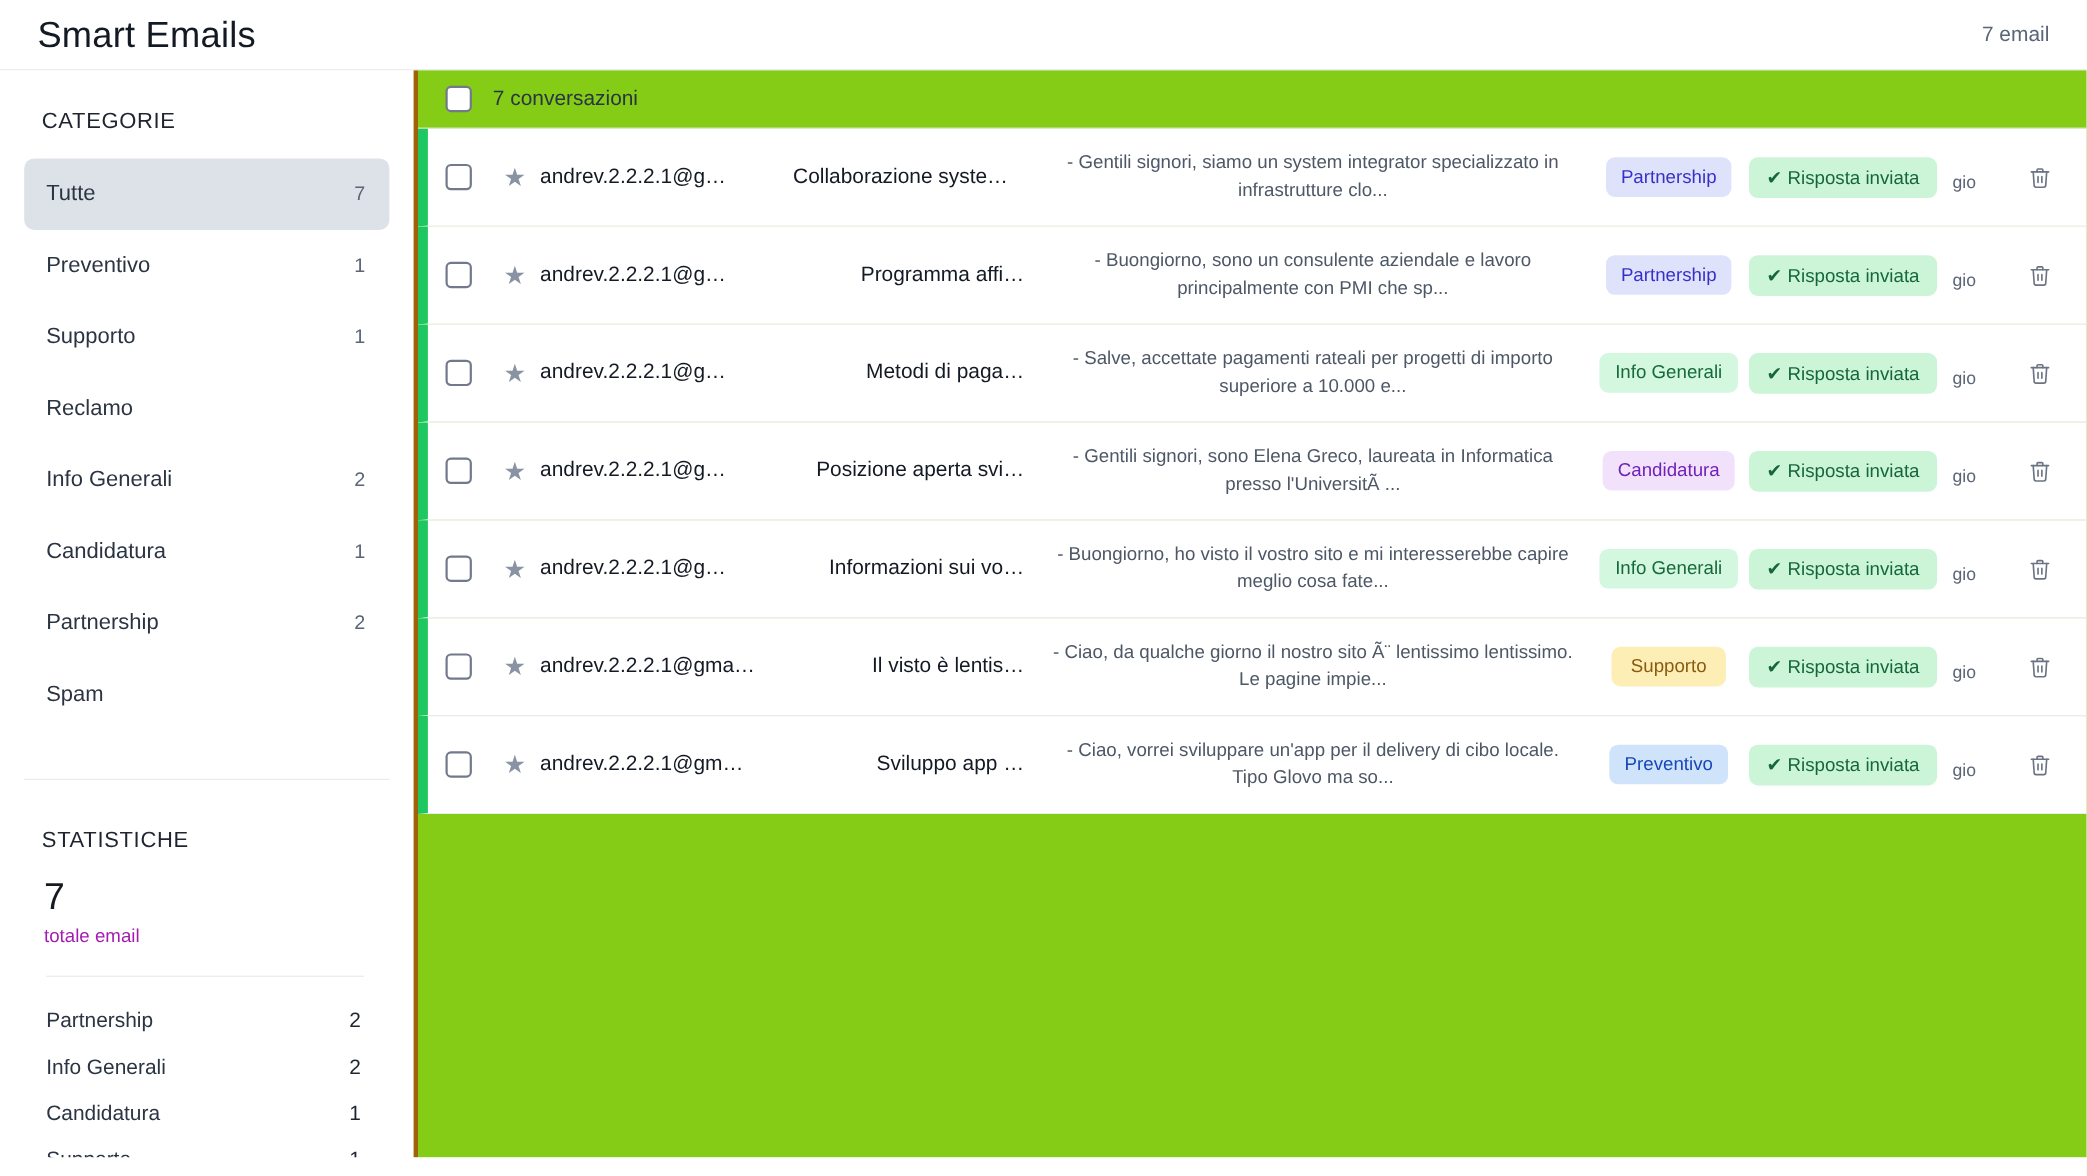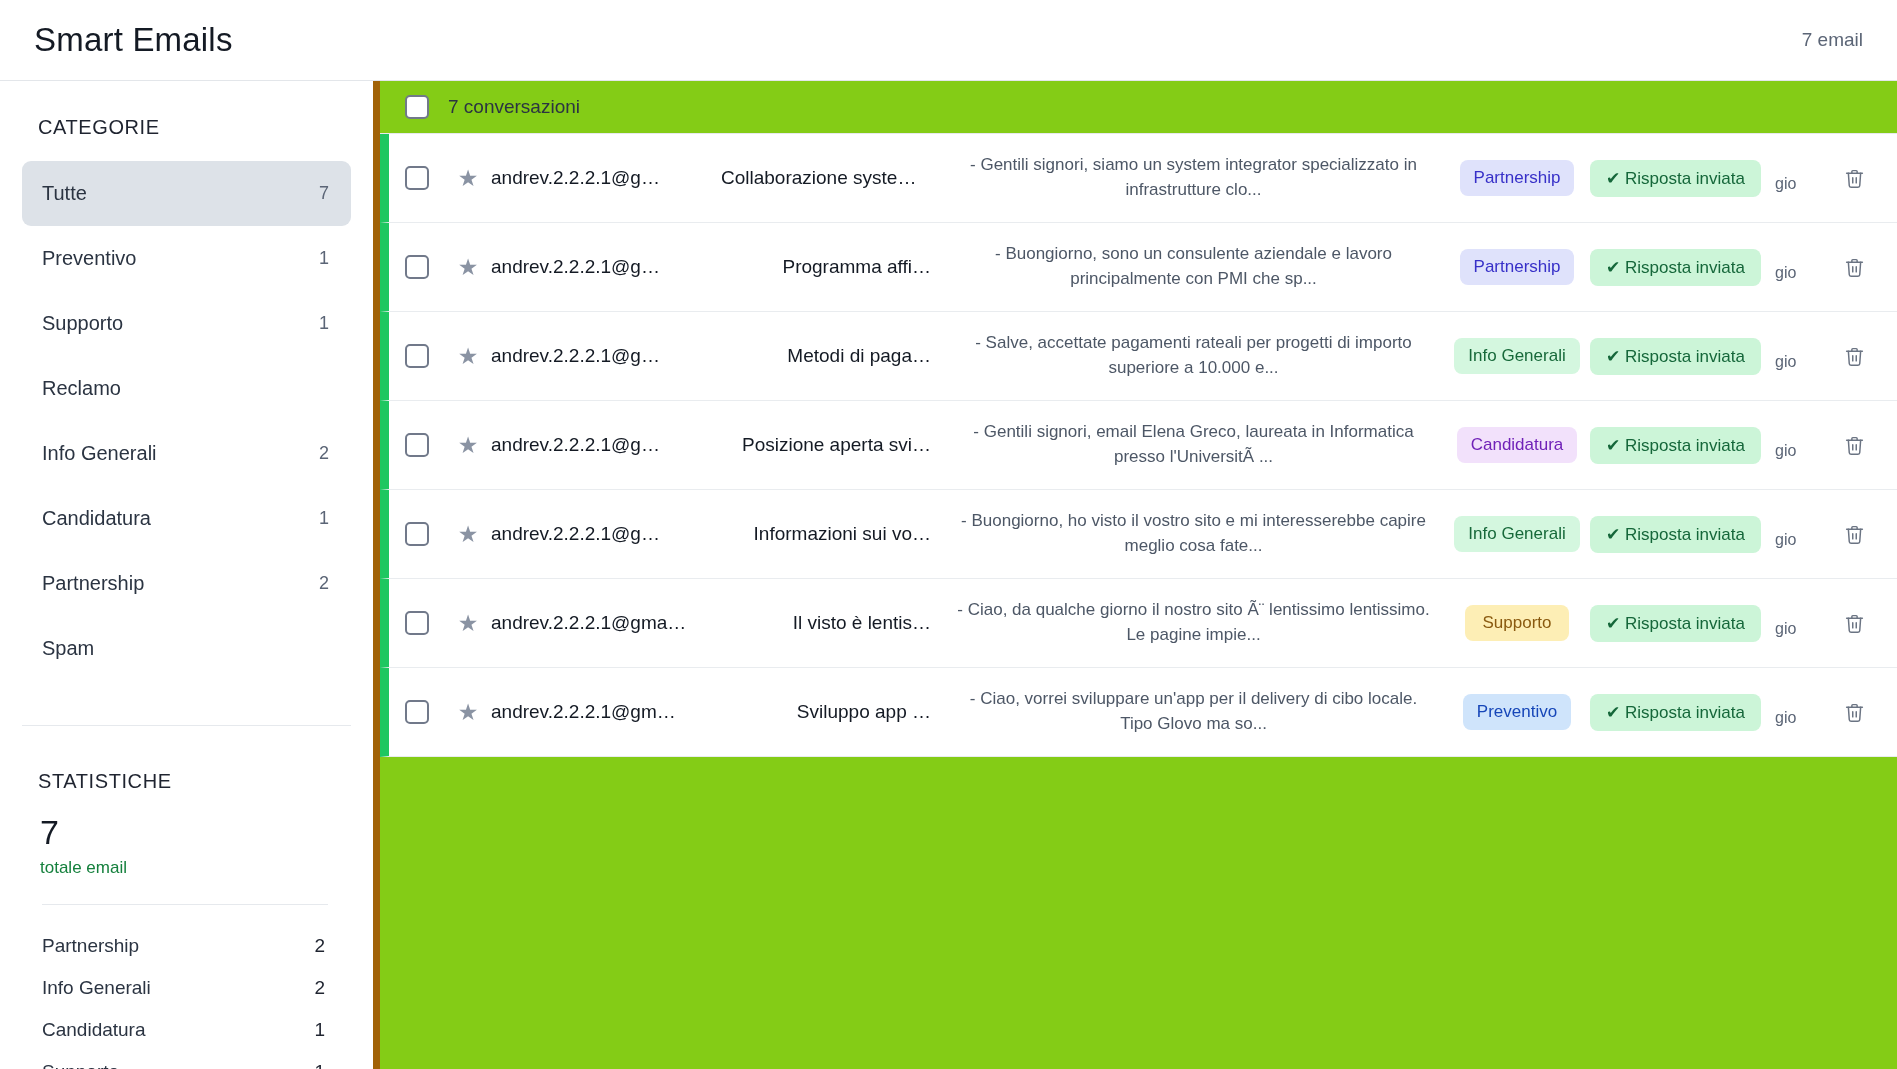--- a/index.html
+++ b/index.html
@@ -7,21 +7,21 @@
     width: 1897px;
     height: 1069px;
     background: #ffffff;
     font-family: "Liberation Sans", sans-serif;
     color: #1f2430;
     overflow: hidden;
   }
 
   
   .app-header {
-    height: 81px;
+    height: 64px;
     display: flex;
     align-items: center;
     justify-content: space-between;
     padding: 0 34px;
     border-bottom: 1px solid #e3e6ea;
     background: #fff;
   }
   .app-title {
     font-size: 33px;
     font-weight: 400;
@@ -36,21 +36,21 @@
   
   .app-body {
     display: flex;
     height: 988px;
   }
 
   
   .sidebar {
     width: 380px;
     flex: 0 0 380px;
-    border-right: 7px solid #a16207;
+    border-right: 4px solid #a16207;
     background: #fff;
     padding: 0;
     overflow: hidden;
   }
   .side-section-title {
     font-size: 20px;
     color: #1f2430;
     letter-spacing: .6px;
     padding: 35px 0 22px 38px;
     font-weight: 400;
@@ -84,21 +84,21 @@
   }
   .stat-big {
     font-size: 34px;
     font-weight: 400;
     color: #141a24;
     padding-left: 40px;
     line-height: 1.05;
   }
   .stat-big-label {
     font-size: 17px;
-    color: #15803d;
+    color: #a21caf;
     padding-left: 40px;
     padding-top: 7px;
   }
   .stat-divider {
     height: 1px;
     background: #e6e9ed;
     margin: 26px 45px 0 42px;
   }
   .stat-rows { padding: 20px 48px 0 42px; }
   .stat-row {
@@ -380,21 +380,21 @@
             </svg>
           </div>
         </div>
         <div class="row" style="border-left-color: rgb(30, 199, 96);">
           <div class="row-cb">
             <div class="cbox"></div>
           </div>
           <div class="star">★</div>
           <div class="sender">andrev.2.2.2.1@g…</div>
           <div class="subject">Posizione aperta svi…</div>
-          <div class="snippet">- Gentili signori, email Elena Greco, laureata in Informatica presso l'UniversitÃ ...</div>
+          <div class="snippet">- Gentili signori, sono Elena Greco, laureata in Informatica presso l'UniversitÃ ...</div>
           <div class="badge-wrap">
             <span class="badge cat-candidatura">Candidatura</span>
           </div>
           <div class="status">✔ Risposta inviata</div>
           <div class="time">gio</div>
           <div class="trash">
             <svg viewBox="0 0 24 24" fill="none" stroke="currentColor" stroke-width="1.7" stroke-linecap="round" stroke-linejoin="round">
               <polyline points="3 6 5 6 21 6"></polyline>
               <path d="M19 6l-1 14a2 2 0 0 1-2 2H8a2 2 0 0 1-2-2L5 6"></path>
               <path d="M10 11v6M14 11v6"></path>

